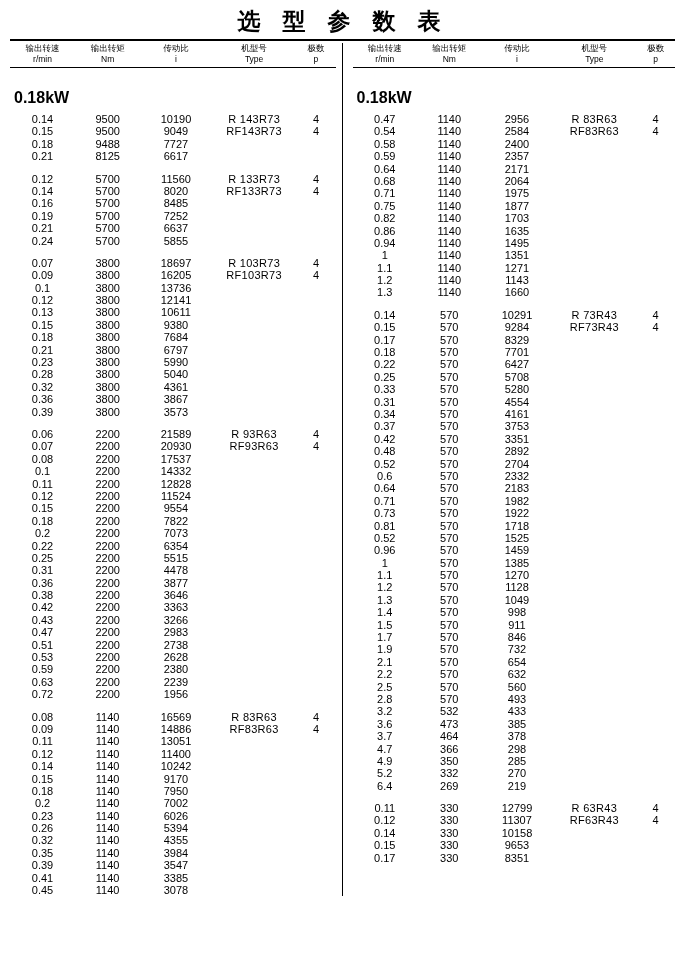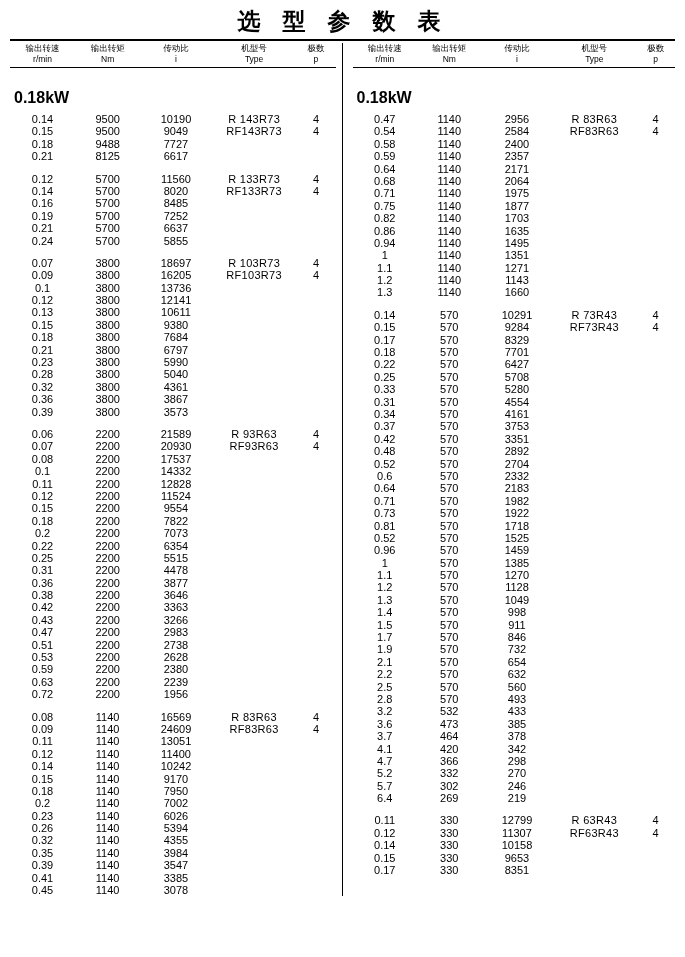--- a/index.html
+++ b/index.html
@@ -432,21 +432,21 @@
           <div class="row">
             <div class="cell c-speed">0.08</div>
             <div class="cell c-torque">1140</div>
             <div class="cell c-ratio">16569</div>
             <div class="cell c-type type">R 83R63</div>
             <div class="cell c-poles">4</div>
           </div>
           <div class="row">
             <div class="cell c-speed">0.09</div>
             <div class="cell c-torque">1140</div>
-            <div class="cell c-ratio">24609</div>
+            <div class="cell c-ratio">14886</div>
             <div class="cell c-type type">RF83R63</div>
             <div class="cell c-poles">4</div>
           </div>
           <div class="row">
             <div class="cell c-speed">0.11</div>
             <div class="cell c-torque">1140</div>
             <div class="cell c-ratio">13051</div>
             <div class="cell c-type type"></div>
             <div class="cell c-poles"></div>
           </div>
@@ -907,44 +907,37 @@
             <div class="cell c-poles"></div>
           </div>
           <div class="row">
             <div class="cell c-speed">3.7</div>
             <div class="cell c-torque">464</div>
             <div class="cell c-ratio">378</div>
             <div class="cell c-type type"></div>
             <div class="cell c-poles"></div>
           </div>
           <div class="row">
-            <div class="cell c-speed">4.1</div>
-            <div class="cell c-torque">420</div>
-            <div class="cell c-ratio">342</div>
-            <div class="cell c-type type"></div>
-            <div class="cell c-poles"></div>
-          </div>
-          <div class="row">
             <div class="cell c-speed">4.7</div>
             <div class="cell c-torque">366</div>
             <div class="cell c-ratio">298</div>
             <div class="cell c-type type"></div>
             <div class="cell c-poles"></div>
           </div>
           <div class="row">
+            <div class="cell c-speed">4.9</div>
+            <div class="cell c-torque">350</div>
+            <div class="cell c-ratio">285</div>
+            <div class="cell c-type type"></div>
+            <div class="cell c-poles"></div>
+          </div>
+          <div class="row">
             <div class="cell c-speed">5.2</div>
             <div class="cell c-torque">332</div>
             <div class="cell c-ratio">270</div>
-            <div class="cell c-type type"></div>
-            <div class="cell c-poles"></div>
-          </div>
-          <div class="row">
-            <div class="cell c-speed">5.7</div>
-            <div class="cell c-torque">302</div>
-            <div class="cell c-ratio">246</div>
             <div class="cell c-type type"></div>
             <div class="cell c-poles"></div>
           </div>
           <div class="row">
             <div class="cell c-speed">6.4</div>
             <div class="cell c-torque">269</div>
             <div class="cell c-ratio">219</div>
             <div class="cell c-type type"></div>
             <div class="cell c-poles"></div>
           </div>

